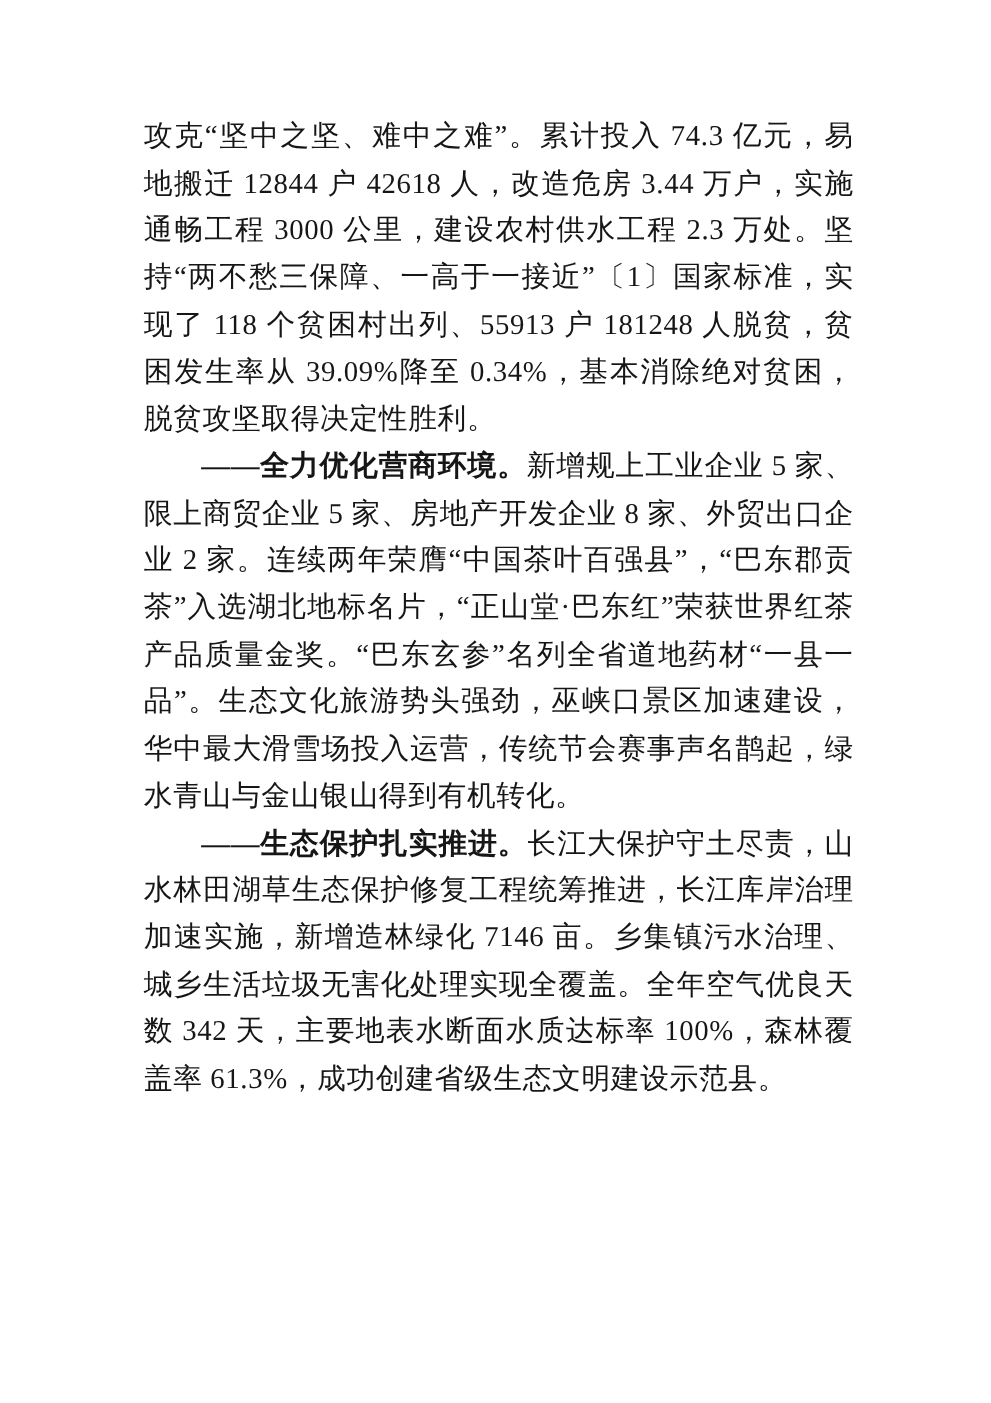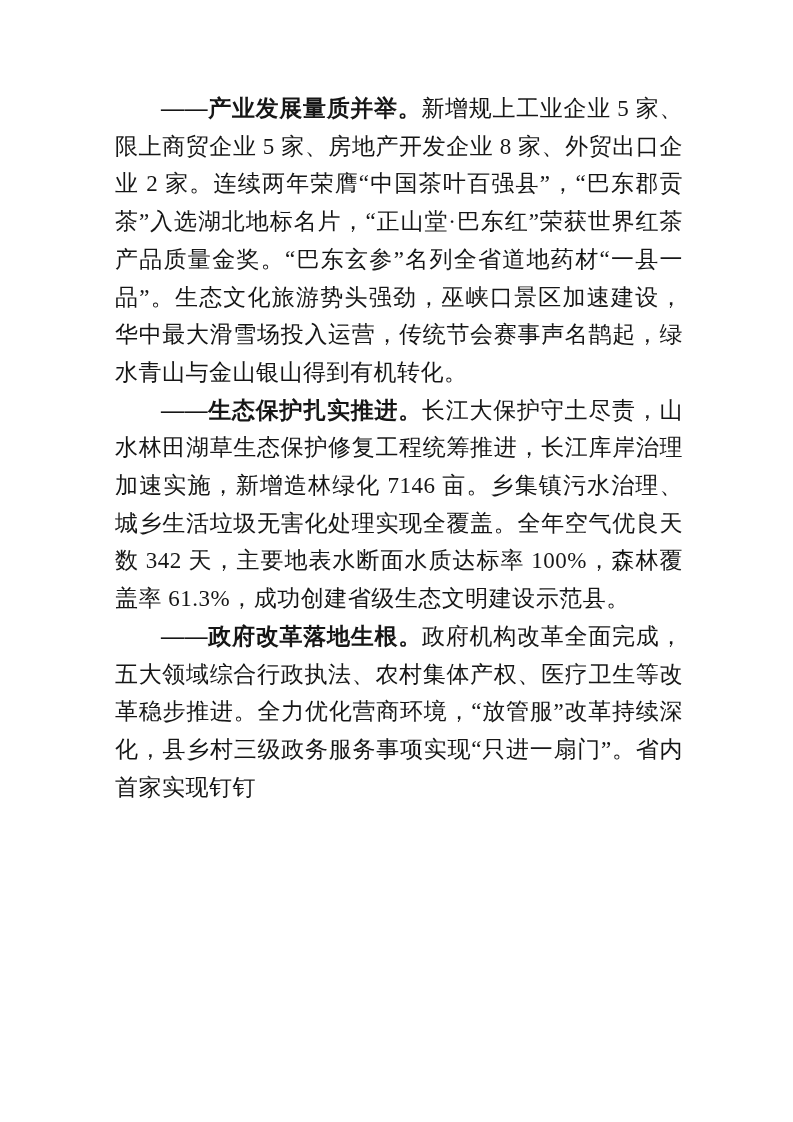--- a/index.html
+++ b/index.html
@@ -36,21 +36,21 @@
   .lead {
     font-weight: bold;
   }
 </style>
 </head>
 <body>
 
 <div class="page">
   <div class="content">
 
+    <p class="para"><strong class="lead"></strong><span>攻克“坚中之坚、难中之难”。累计投入 74.3 亿元，易地搬迁 12844 户 42618 人，改造危房 3.44 万户，实施通畅工程 3000 公里，建设农村供水工程 2.3 万处。坚持“两不愁三保障、一高于一接近”〔1〕国家标准，实现了 118 个贫困村出列、55913 户 181248 人脱贫，贫困发生率从 39.09%降至 0.34%，基本消除绝对贫困，脱贫攻坚取得决定性胜利。</span></p>
 
-    <p class="para indent"><strong class="lead">——产业发展量质并举。</strong><span>新增规上工业企业 5 家、限上商贸企业 5 家、房地产开发企业 8 家、外贸出口企业 2 家。连续两年荣膺“中国茶叶百强县”，“巴东郡贡茶”入选湖北地标名片，“正山堂·巴东红”荣获世界红茶产品质量金奖。“巴东玄参”名列全省道地药材“一县一品”。生态文化旅游势头强劲，巫峡口景区加速建设，华中最大滑雪场投入运营，传统节会赛事声名鹊起，绿水青山与金山银山得到有机转化。</span></p>
+    <p class="para indent"><strong class="lead">——全力优化营商环境。</strong><span>新增规上工业企业 5 家、限上商贸企业 5 家、房地产开发企业 8 家、外贸出口企业 2 家。连续两年荣膺“中国茶叶百强县”，“巴东郡贡茶”入选湖北地标名片，“正山堂·巴东红”荣获世界红茶产品质量金奖。“巴东玄参”名列全省道地药材“一县一品”。生态文化旅游势头强劲，巫峡口景区加速建设，华中最大滑雪场投入运营，传统节会赛事声名鹊起，绿水青山与金山银山得到有机转化。</span></p>
 
     <p class="para indent"><strong class="lead">——生态保护扎实推进。</strong><span>长江大保护守土尽责，山水林田湖草生态保护修复工程统筹推进，长江库岸治理加速实施，新增造林绿化 7146 亩。乡集镇污水治理、城乡生活垃圾无害化处理实现全覆盖。全年空气优良天数 342 天，主要地表水断面水质达标率 100%，森林覆盖率 61.3%，成功创建省级生态文明建设示范县。</span></p>
 
-    <p class="para indent"><strong class="lead">——政府改革落地生根。</strong><span>政府机构改革全面完成，五大领域综合行政执法、农村集体产权、医疗卫生等改革稳步推进。全力优化营商环境，“放管服”改革持续深化，县乡村三级政务服务事项实现“只进一扇门”。省内首家实现钉钉</span></p>
 
   </div>
 </div>
 
 </body></html>

